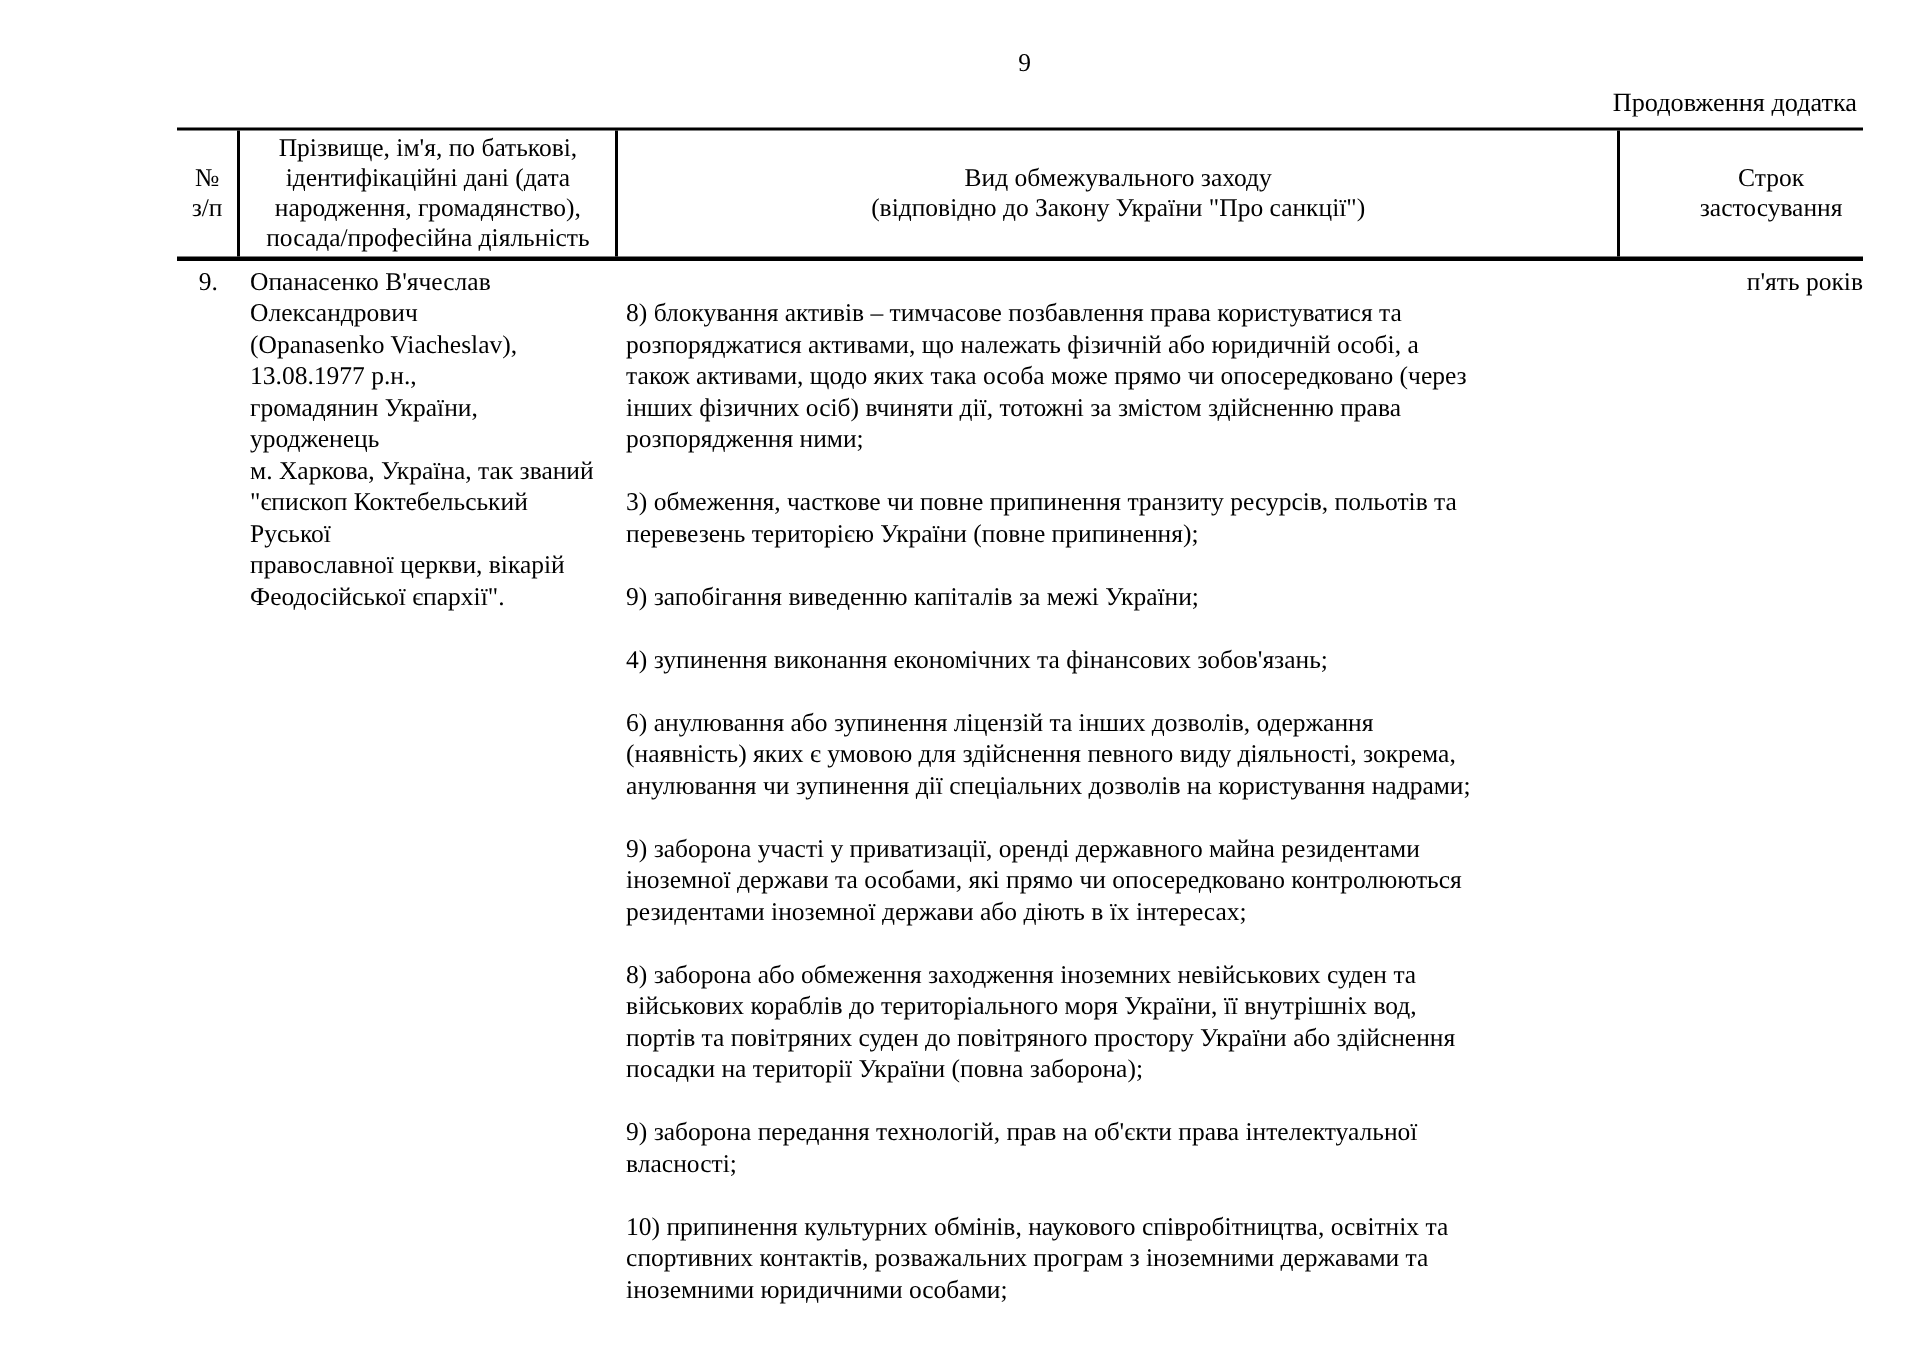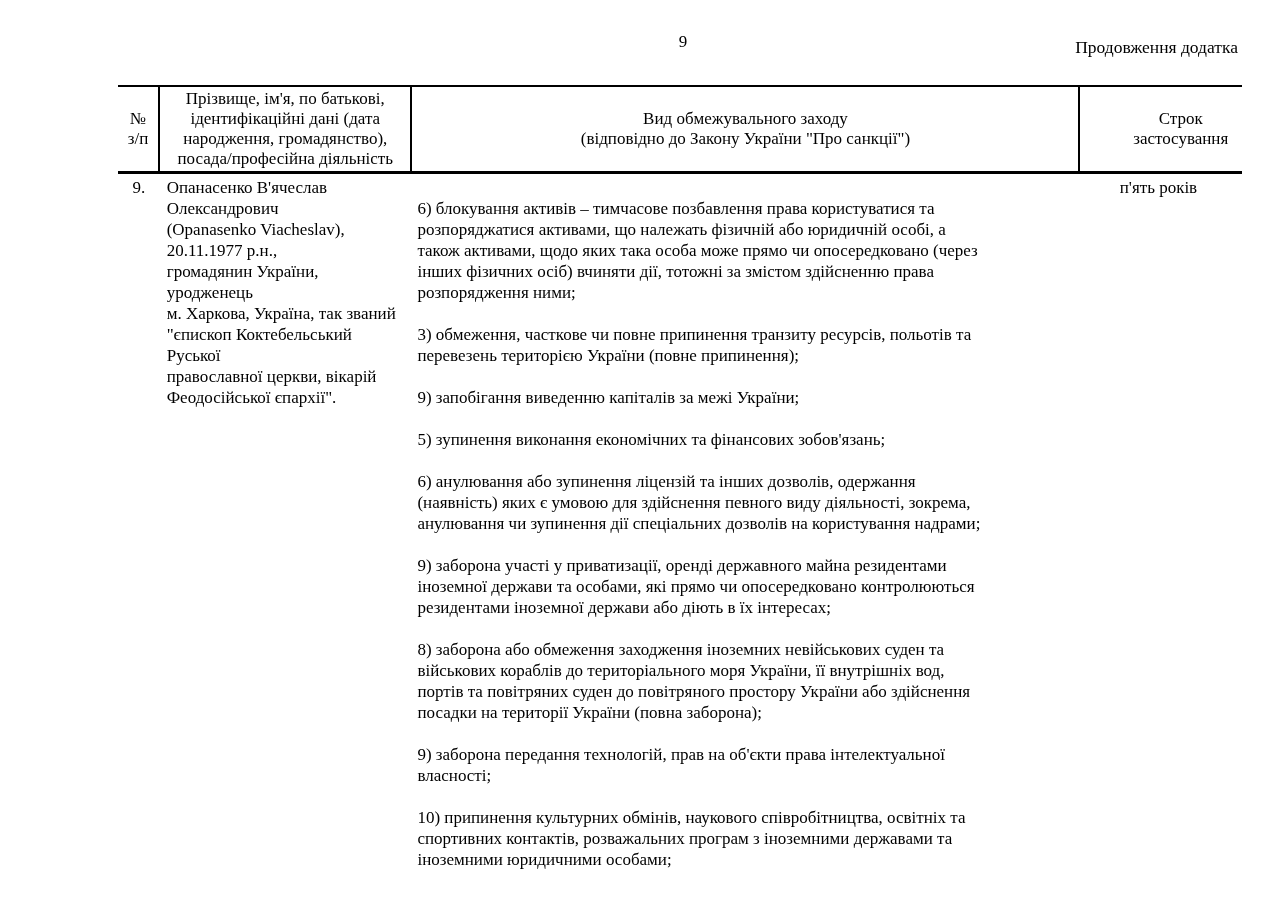--- a/index.html
+++ b/index.html
@@ -16,21 +16,21 @@
   .page-number {
     position: absolute;
     top: 32px;
     left: 648px;
     width: 70px;
     text-align: center;
     font-size: 17px;
   }
   .continuation-note {
     position: absolute;
-    top: 37px;
+    top: 58px;
     right: 42px;
     font-size: 17.5px;
     text-align: right;
   }
   .sanctions-table {
     position: absolute;
     left: 118px;
     top: 85px;
     width: 1124px;
   }
@@ -70,21 +70,21 @@
   }
   .td.col-person {
     padding-left: 7px;
     padding-right: 4px;
   }
   .td.col-measure {
     padding-left: 5px;
     padding-right: 2px;
   }
   .td.col-term {
-    text-align: left;
+    text-align: right;
   }
   .measure-item { white-space: pre-line; }
 </style>
 </head>
 <body>
 
 <div class="page">
 
   <div class="page-number">9</div>
 
@@ -101,36 +101,36 @@
 посада/професійна діяльність</div>
       <div class="th col-measure">Вид обмежувального заходу
 (відповідно до Закону України "Про санкції")</div>
       <div class="th col-term">Строк
 застосування</div>
     </div>
 
     <div class="tbody-row">
       <div class="td col-num">9.</div>
       <div class="td col-person">Опанасенко В'ячеслав Олександрович
-(Opanasenko Viacheslav), 20.11.1977 р.н.,
+(Opanasenko Viacheslav), 13.08.1977 р.н.,
 громадянин України, уродженець
 м. Харкова, Україна, так званий
 "єпископ Коктебельський Руської
 православної церкви, вікарій
 Феодосійської єпархії".</div>
       <div class="td col-measure">
-        <div class="measure-item">6) блокування активів – тимчасове позбавлення права користуватися та
+        <div class="measure-item">8) блокування активів – тимчасове позбавлення права користуватися та
 розпоряджатися активами, що належать фізичній або юридичній особі, а
 також активами, щодо яких така особа може прямо чи опосередковано (через
 інших фізичних осіб) вчиняти дії, тотожні за змістом здійсненню права
 розпорядження ними;</div>
         <div class="measure-item">3) обмеження, часткове чи повне припинення транзиту ресурсів, польотів та
 перевезень територією України (повне припинення);</div>
         <div class="measure-item">9) запобігання виведенню капіталів за межі України;</div>
-        <div class="measure-item">5) зупинення виконання економічних та фінансових зобов'язань;</div>
+        <div class="measure-item">4) зупинення виконання економічних та фінансових зобов'язань;</div>
         <div class="measure-item">6) анулювання або зупинення ліцензій та інших дозволів, одержання
 (наявність) яких є умовою для здійснення певного виду діяльності, зокрема,
 анулювання чи зупинення дії спеціальних дозволів на користування надрами;</div>
         <div class="measure-item">9) заборона участі у приватизації, оренді державного майна резидентами
 іноземної держави та особами, які прямо чи опосередковано контролюються
 резидентами іноземної держави або діють в їх інтересах;</div>
         <div class="measure-item">8) заборона або обмеження заходження іноземних невійськових суден та
 військових кораблів до територіального моря України, її внутрішніх вод,
 портів та повітряних суден до повітряного простору України або здійснення
 посадки на території України (повна заборона);</div>

